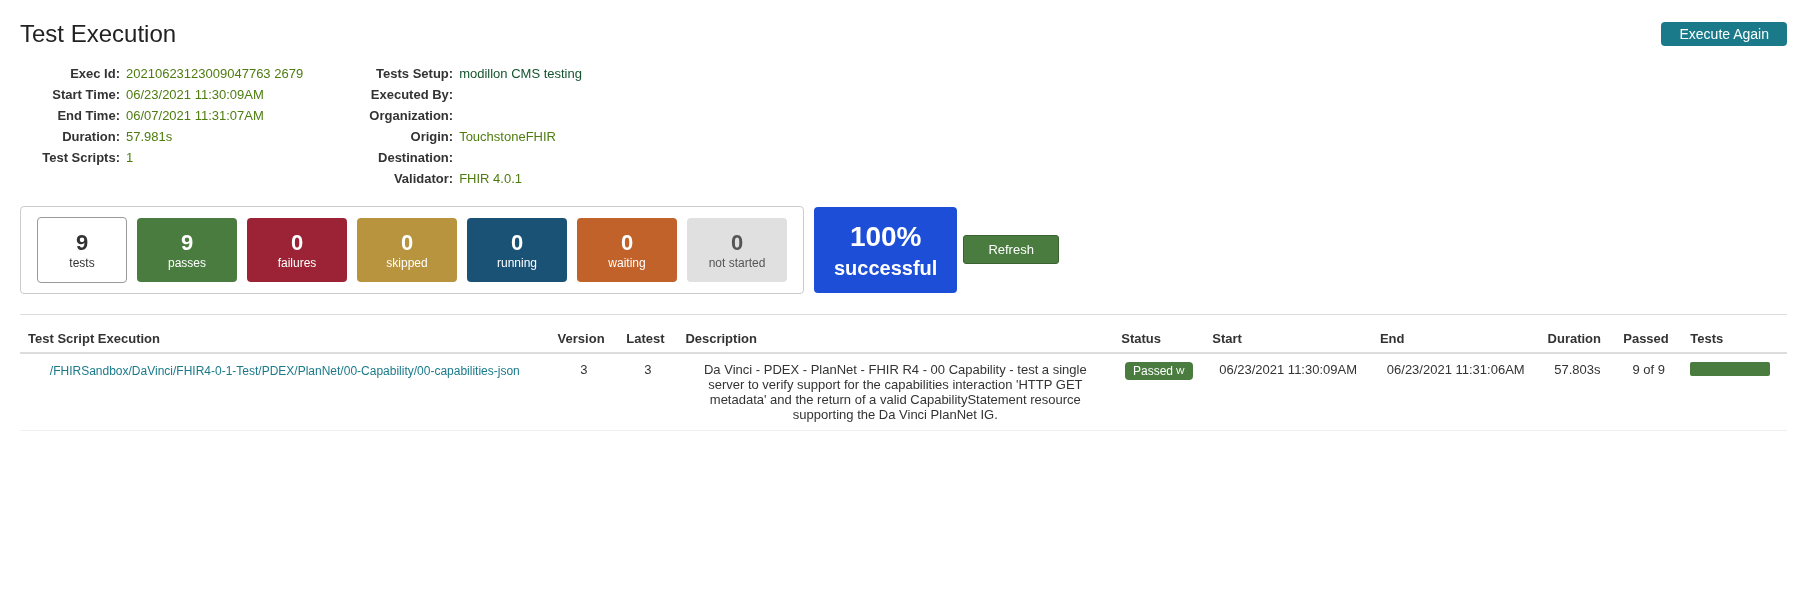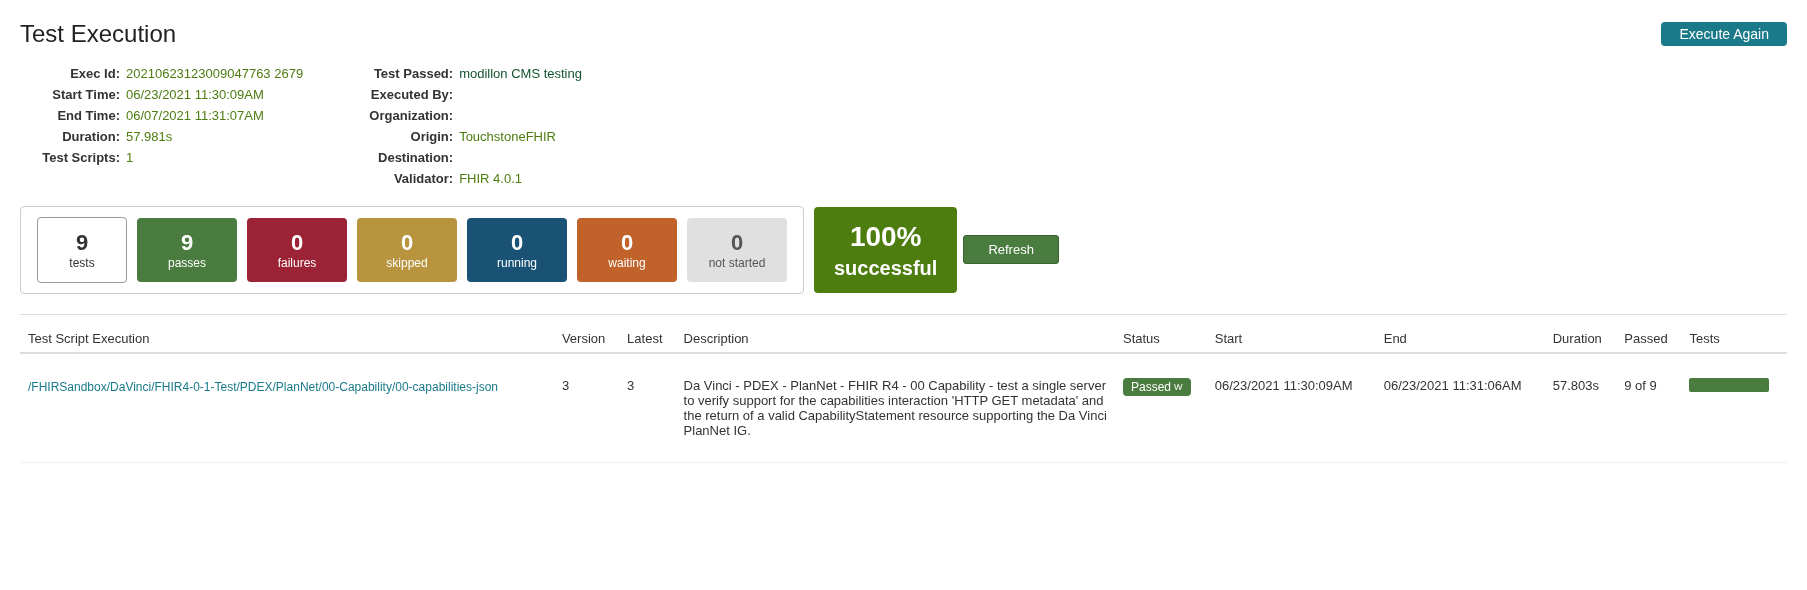--- a/index.html
+++ b/index.html
@@ -39,21 +39,21 @@
     .stat-box-passes { background: #4a7c3f; }
     .stat-box-failures { background: #9b2335; }
     .stat-box-skipped { background: #b8943f; }
     .stat-box-running { background: #1a5276; }
     .stat-box-waiting { background: #c0622a; }
     .stat-box-not-started { background: #e0e0e0; color: #555; }
     .stat-number { font-size: 22px; }
     .stat-label { font-size: 12px; font-weight: normal; }
 
     .success-block {
-      background-color: #4d7c0f;
+      background-color: #1d4ed8;
       color: #fff;
       border-radius: 4px;
       padding: 12px 20px;
       text-align: center;
       font-size: 20px;
       font-weight: bold;
       line-height: 1.3;
     }
     .success-block .success-percent { font-size: 28px; }
     .refresh-btn {
@@ -64,27 +64,27 @@
       font-size: 13px;
       cursor: pointer;
       border-radius: 3px;
       margin-left: 6px;
     }
 
     .table-section { border-top: 1px solid #ddd; padding-top: 10px; }
     table { width: 100%; border-collapse: collapse; }
     thead tr th {
       text-align: left;
-      font-weight: normal;
+      font-weight: bold;
       color: #333;
       padding: 6px 8px;
       border-bottom: 2px solid #ddd;
       font-size: 13px;
     }
-    tbody tr td { padding: 24px 8px; vertical-align: top; font-size: 13px; border-bottom: 1px solid #f0f0f0; }
+    tbody tr td { padding: 8px 8px; vertical-align: top; font-size: 13px; border-bottom: 1px solid #f0f0f0; text-align: center; }
     .table-link { color: #1a7a8a; text-decoration: none; font-size: 12px; line-height: 1.5; }
     .progress-bar-container { background: #e0e0e0; border-radius: 2px; width: 80px; height: 14px; overflow: hidden; }
     .progress-bar-fill { background: #4a7c3f; height: 100%; }
     .success-area { display: flex; align-items: center; gap: 0; }
   </style>
 </head>
 <body>
 
 <div class="page-header">
   <h1 class="page-title">Test Execution</h1>
@@ -110,21 +110,21 @@
       <span class="meta-value">57.981s</span>
     </div>
     <div class="meta-row">
       <span class="meta-label">Test Scripts:</span>
       <span class="meta-value">1</span>
     </div>
   </div>
 
   <div class="meta-col">
     <div class="meta-row">
-      <span class="meta-label">Test Passed:</span>
+      <span class="meta-label">Tests Setup:</span>
       <a class="meta-link" href="#">modillon CMS testing</a>
     </div>
     <div class="meta-row">
       <span class="meta-label">Executed By:</span>
       <span class="meta-value"></span>
     </div>
     <div class="meta-row">
       <span class="meta-label">Organization:</span>
       <span class="meta-value"></span>
     </div>

